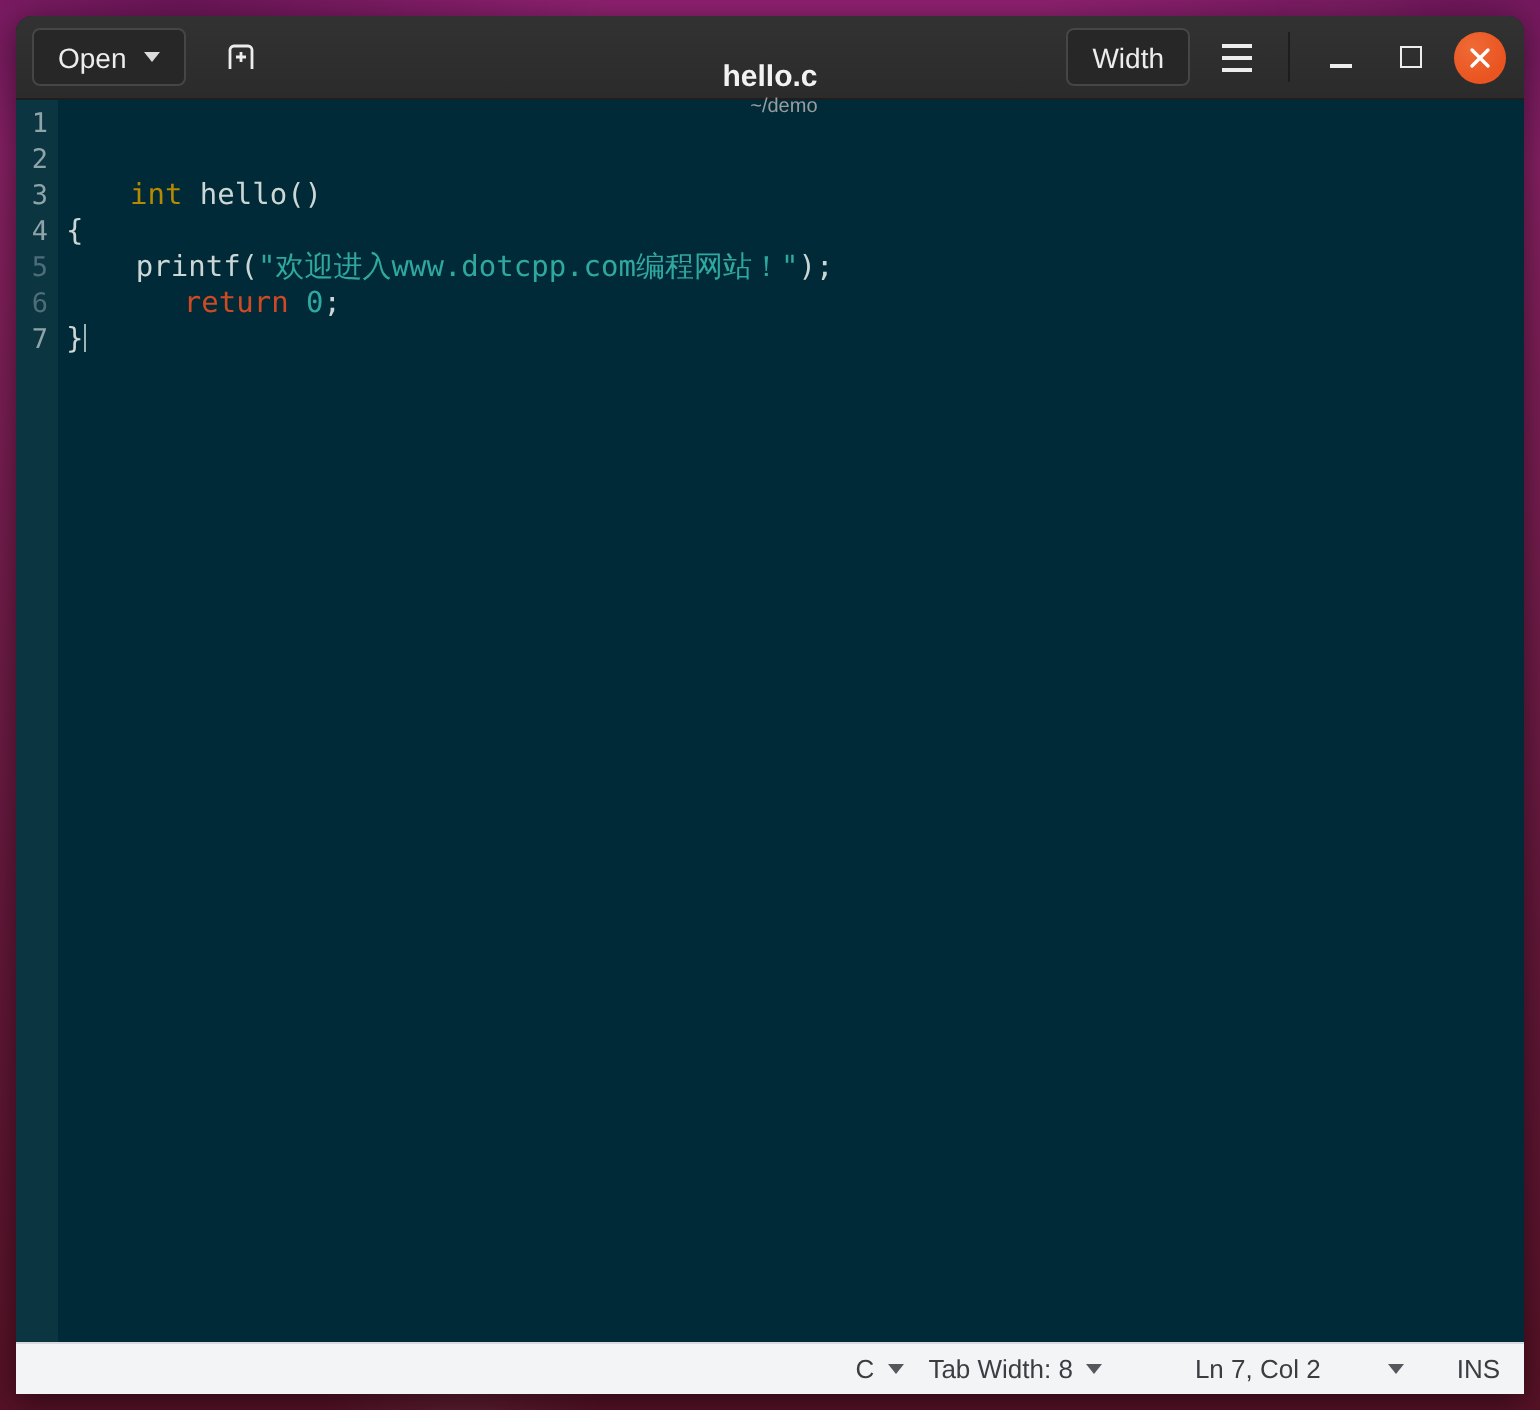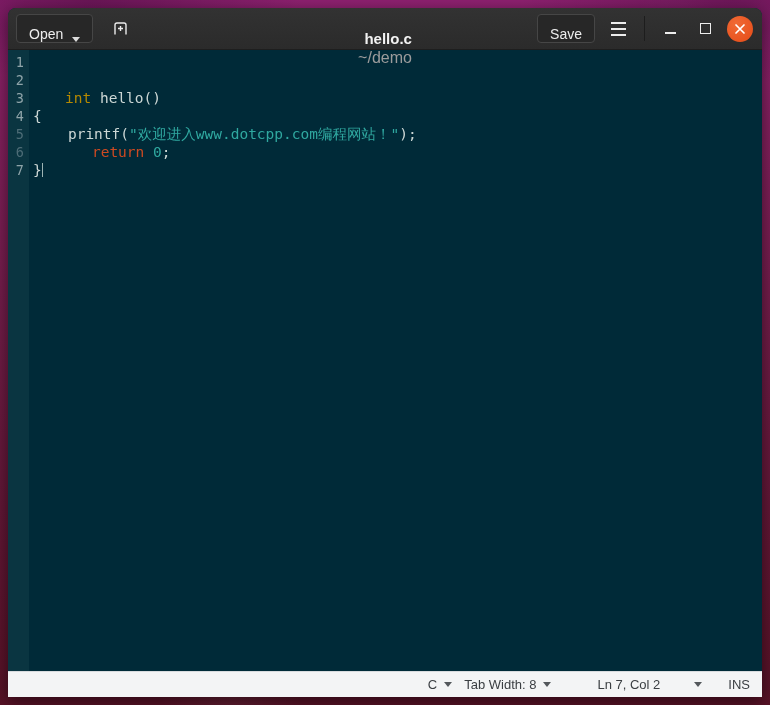--- a/index.html
+++ b/index.html
@@ -28,27 +28,27 @@
     flex:0 0 42px; position:relative;
     background:linear-gradient(#323232,#2b2b2b);
     border-bottom:1px solid #1e1e1e;
     display:flex; align-items:center;
   }
   .hb-left { display:flex; align-items:center; margin-left:8px; gap:13px; }
   .hb-right { margin-left:auto; display:flex; align-items:center; margin-right:9px; gap:9px; }
   .btn {
     background:#272727; border:1px solid #464646; border-radius:4px;
     color:#ededed; font-size:14px; height:29px; padding:0 12px;
-    display:flex; align-items:flex-end; gap:9px; cursor:default;
+    display:flex; align-items:center; gap:9px; cursor:default;
   }
   .chev-dn { width:0; height:0; border-left:4.5px solid transparent; border-right:4.5px solid transparent; border-top:5px solid #dcdcdc; }
   .icon-btn { background:none; border:none; width:28px; height:28px; display:flex; align-items:center; justify-content:center; }
   .titleblock { position:absolute; left:50%; top:22px; transform:translateX(-50%); text-align:right; line-height:1.2; }
   .title { color:#f2f2f2; font-weight:bold; font-size:15px; }
-  .subtitle { color:#9c9c9c; font-size:16px; }
+  .subtitle { color:#9c9c9c; font-size:10px; }
   .burger { display:flex; flex-direction:column; gap:4px; }
   .burger i { display:block; width:15px; height:2px; background:#ededed; }
   .hb-sep { width:1px; height:25px; background:#1d1d1d; margin:0 3px; }
   .wc { width:26px; height:26px; display:flex; align-items:center; justify-content:center; background:none; border:none; }
   .min-glyph { width:11px; height:2px; background:#ededed; margin-top:9px; }
   .max-glyph { width:11px; height:11px; border:1.5px solid #ededed; }
   .close-btn { width:26px; height:26px; border-radius:50%; border:none;
     background:radial-gradient(circle at 35% 30%, #f06a35, #e95420 70%);
     display:flex; align-items:center; justify-content:center; }
 
@@ -104,21 +104,21 @@
       </button>
     </div>
 
     <div class="titleblock">
       <div class="title">hello.c</div>
       <div class="subtitle">~/demo</div>
     </div>
 
     <div class="hb-right">
       <button class="btn">
-        <span>Save</span>
+        <span>Width</span>
       </button>
       <button class="icon-btn">
         <span class="burger">
             <i></i>
             <i></i>
             <i></i>
           </span>
       </button>
       <div class="hb-sep"></div>
       <button class="wc">

